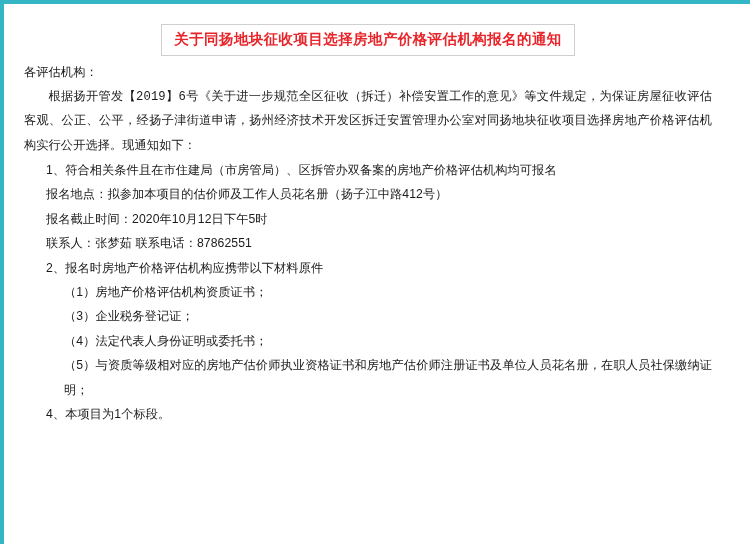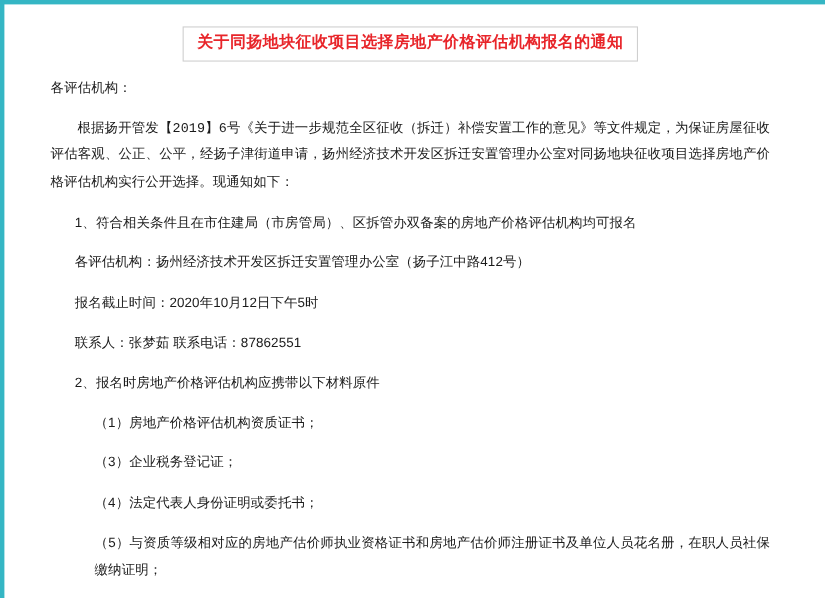--- a/index.html
+++ b/index.html
@@ -36,21 +36,21 @@
     height: 544px;
     background: #35b6c4;
   }
   .content {
     position: absolute;
     top: 4px;
     left: 4px;
     width: 742px;
     height: 444px;
     box-sizing: border-box;
-    padding: 14px 34px 0 30px;
+    padding: 14px 34px 0 20px;
   }
   .title-wrap {
     text-align: center;
     margin: 6px 0 4px 0;
   }
   .doc-title {
     display: inline-block;
     color: #e8252a;
     font-size: 14.5px;
     font-weight: bold;
@@ -60,21 +60,21 @@
     background: #ffffff;
     line-height: 1.2;
   }
   .body-text {
     color: #1a1a1a;
     font-size: 12.2px;
     line-height: 2.0;
     letter-spacing: 0.1px;
   }
   .p {
-    margin: 12px;
+    margin: 0;
     padding: 0;
     text-align: justify;
   }
   .indent-0 { text-indent: 0; }
   .ind-main { text-indent: 0; padding-left: 22px; }
   .ind-sub { text-indent: 0; padding-left: 40px; }
   .ind-para { text-indent: 2em; font-family: Liberation Mono, monospace; }
 </style>
 </head>
 <body>
@@ -90,21 +90,21 @@
     </div>
 
     <div class="body-text">
 
       <p class="p indent-0">各评估机构：</p>
 
       <p class="p ind-para">根据扬开管发【2019】6号《关于进一步规范全区征收（拆迁）补偿安置工作的意见》等文件规定，为保证房屋征收评估客观、公正、公平，经扬子津街道申请，扬州经济技术开发区拆迁安置管理办公室对同扬地块征收项目选择房地产价格评估机构实行公开选择。现通知如下：</p>
 
       <p class="p ind-main">1、符合相关条件且在市住建局（市房管局）、区拆管办双备案的房地产价格评估机构均可报名</p>
 
-      <p class="p ind-main">各评估机构：扬州经济技术开发区拆迁安置管理办公室（扬子江中路412号）</p>
+      <p class="p ind-main">报名地点：拟参加本项目的估价师及工作人员花名册（扬子江中路412号）</p>
 
       <p class="p ind-main">报名截止时间：2020年10月12日下午5时</p>
 
       <p class="p ind-main">联系人：张梦茹    联系电话：87862551</p>
 
       <p class="p ind-main">2、报名时房地产价格评估机构应携带以下材料原件</p>
 
       <p class="p ind-sub">（1）房地产价格评估机构资质证书；</p>
 
 

